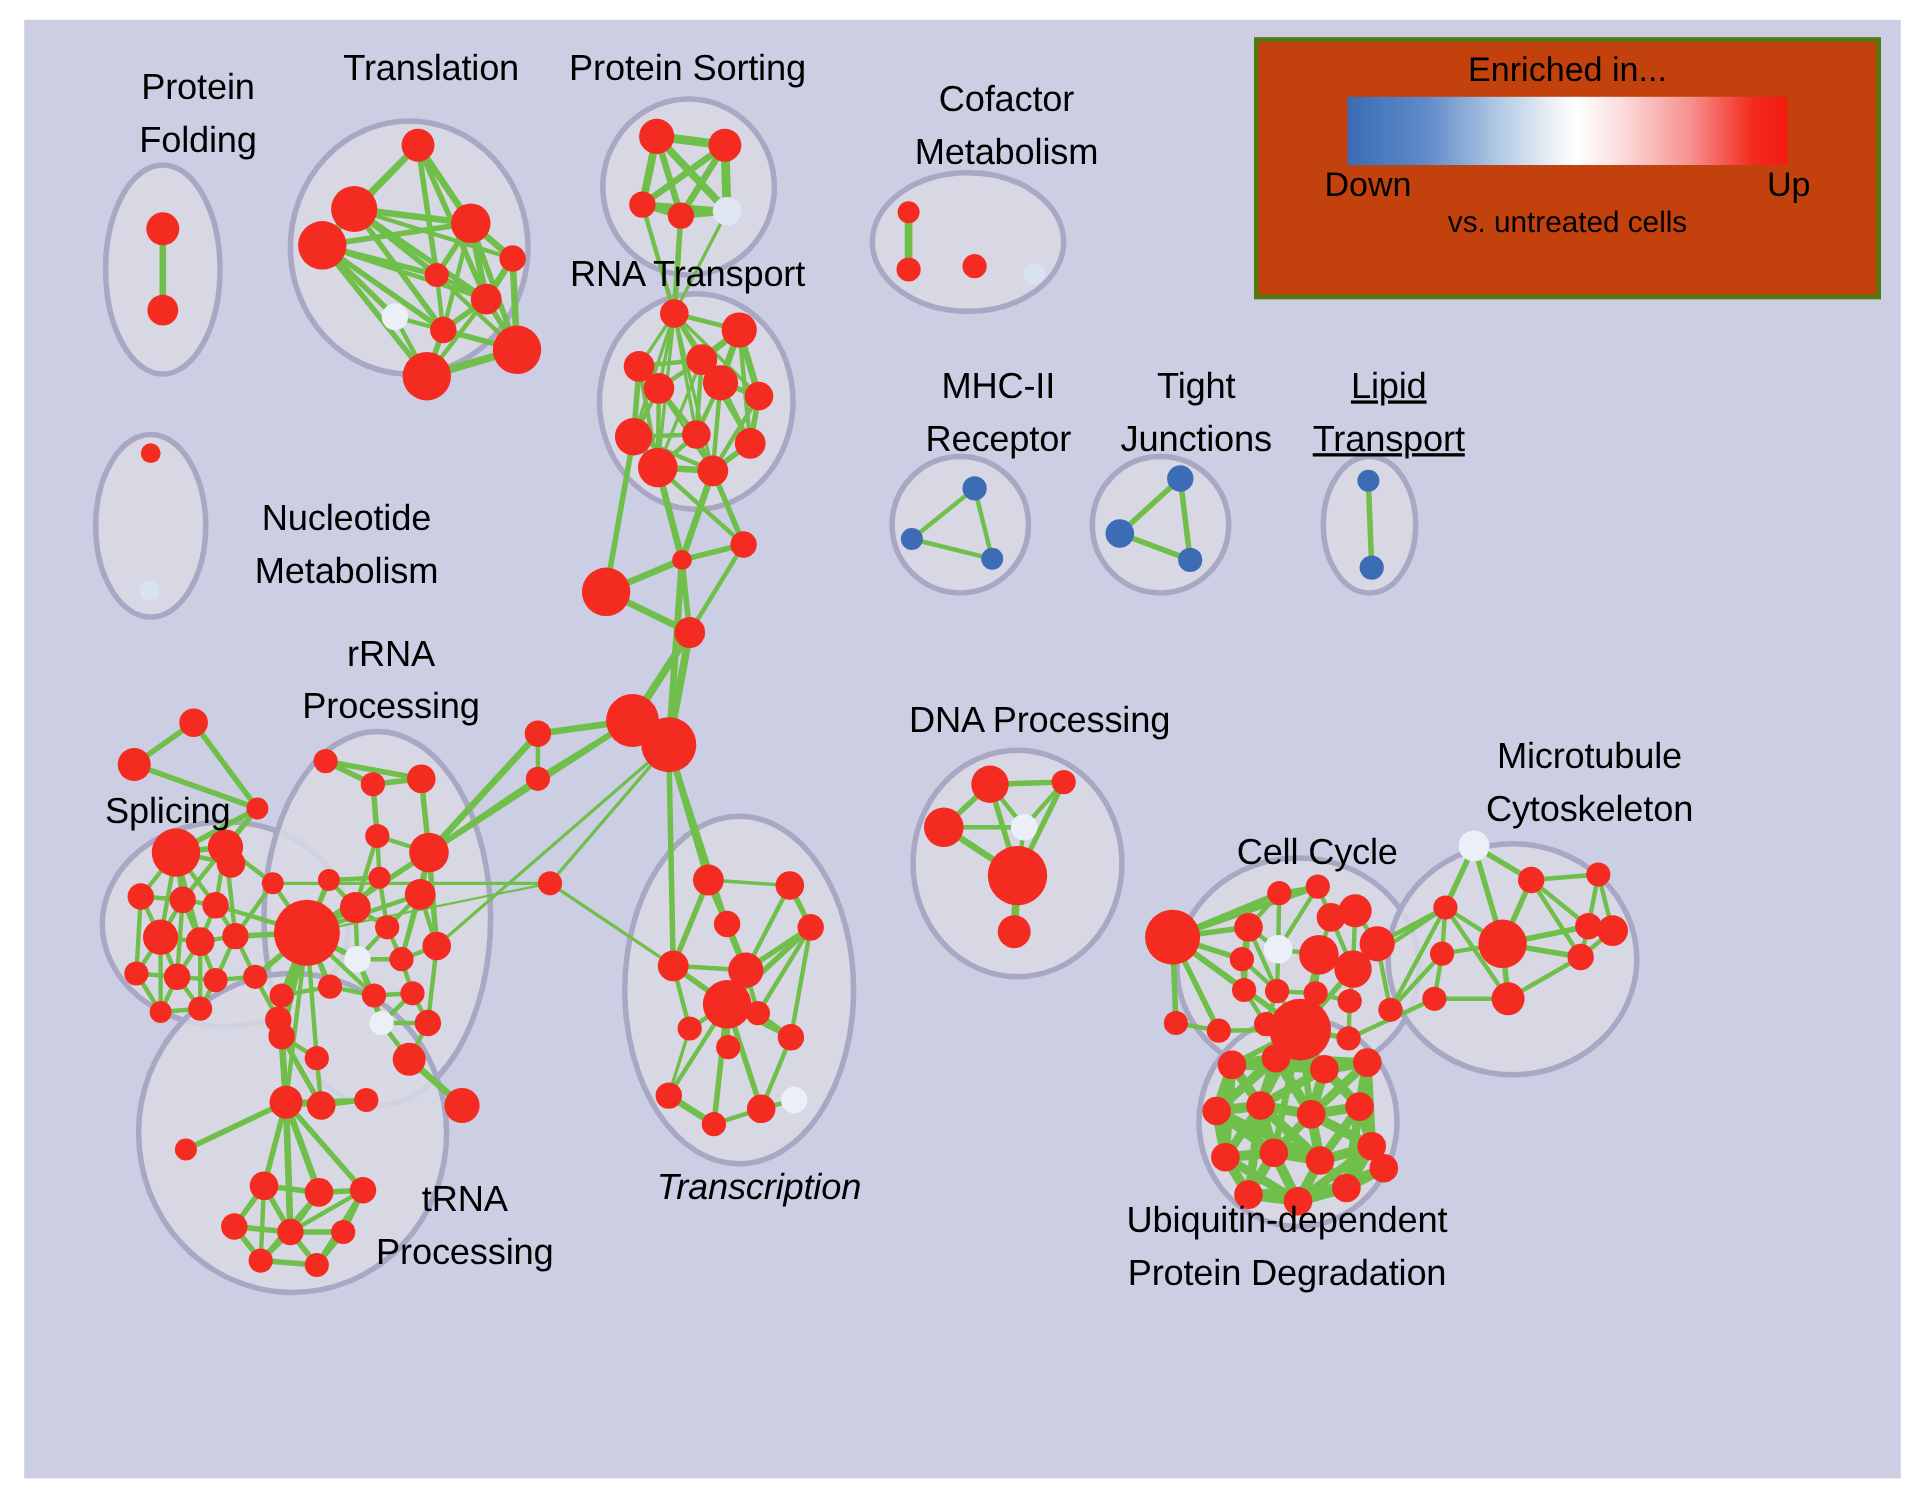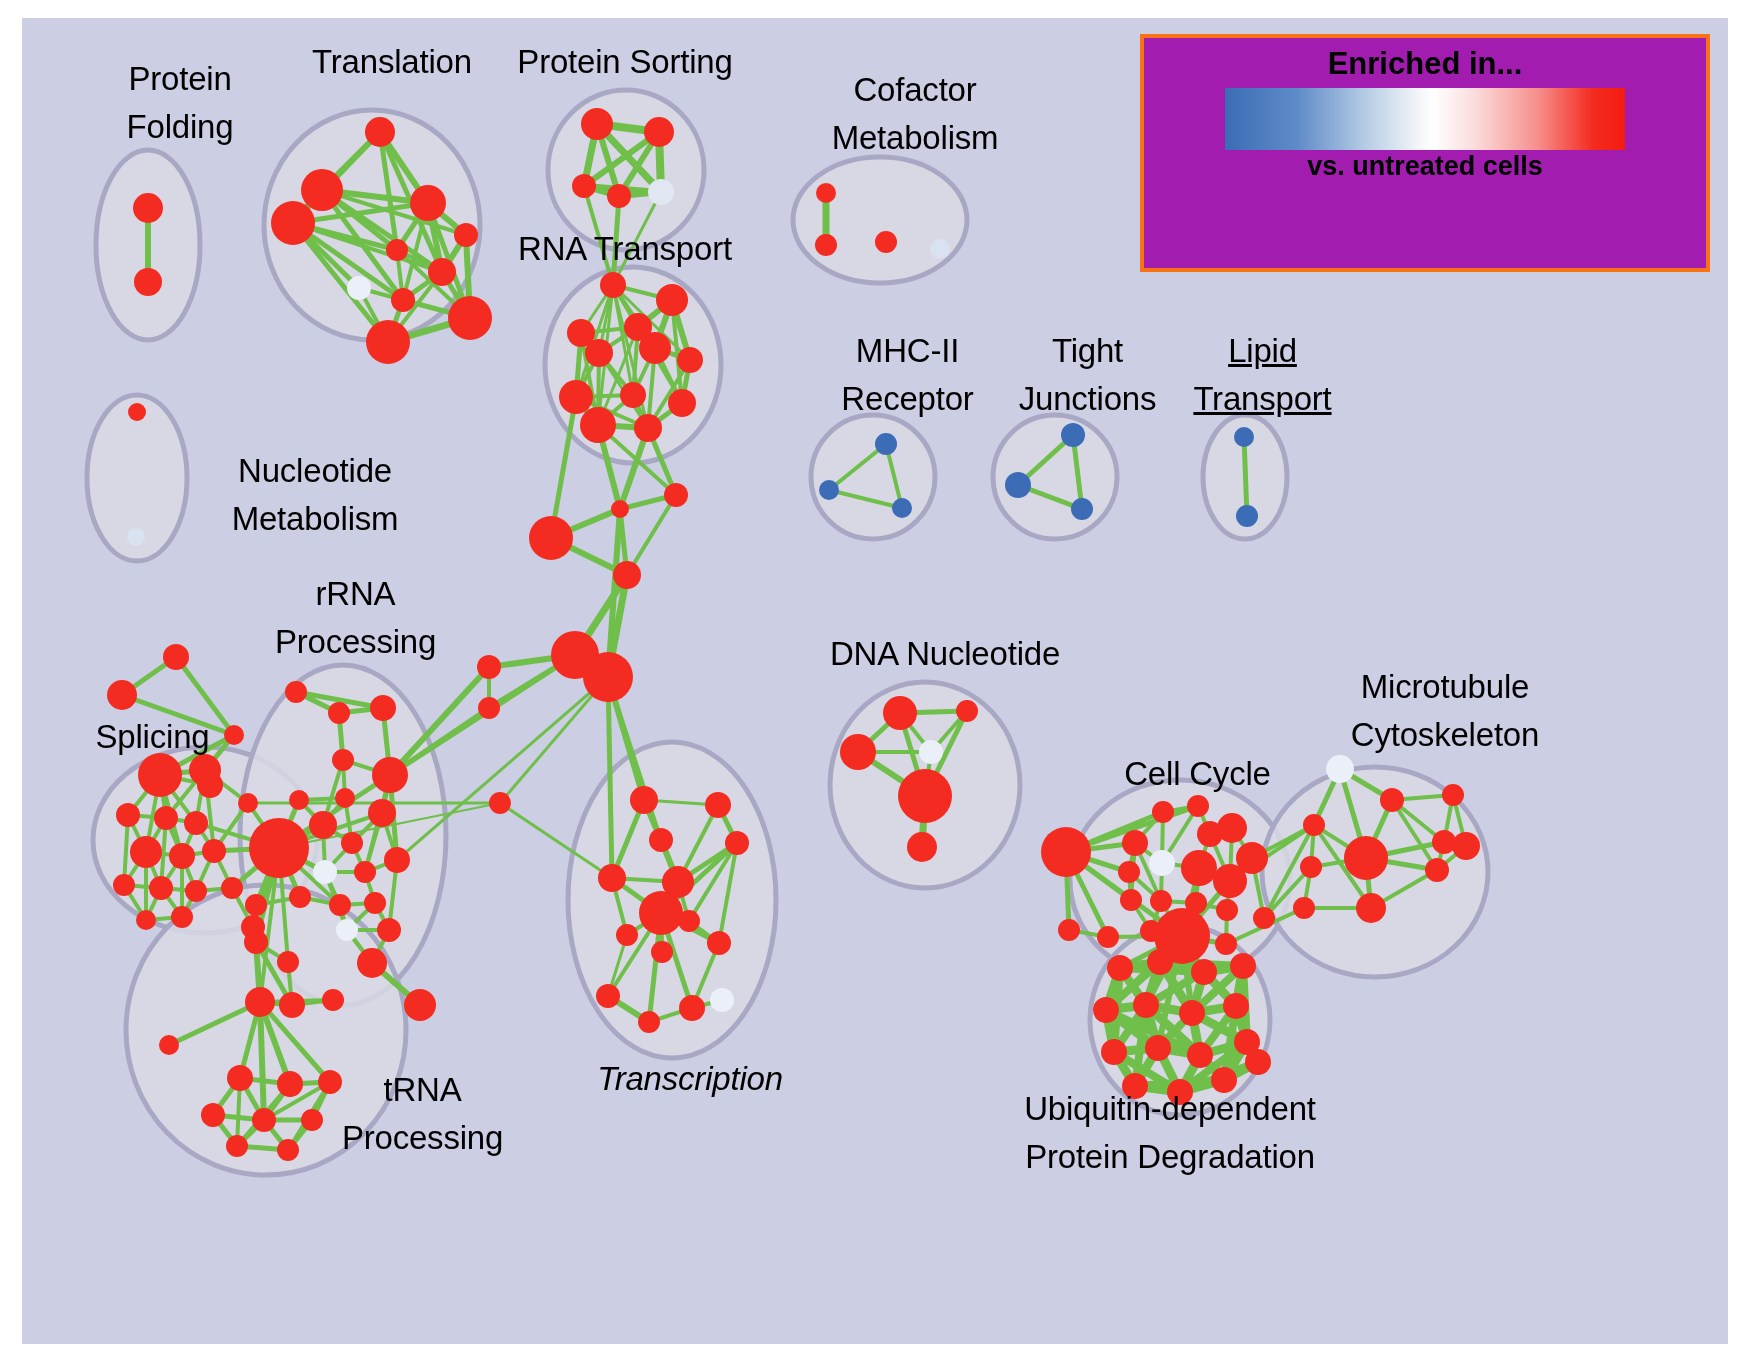--- a/index.html
+++ b/index.html
@@ -3,21 +3,21 @@
 <meta charset="utf-8">
 <style>
   html,body{margin:0;padding:0;background:#ffffff;}
   body{width:1750px;height:1360px;overflow:hidden;
        font-family:"Liberation Sans", sans-serif;}
   #canvas{position:relative;width:1750px;height:1360px;background:#ffffff;}
   #plot-bg{position:absolute;left:22px;top:18px;width:1706px;height:1326px;background:#ccceE3;}
   svg#net{position:absolute;left:0;top:0;width:1750px;height:1360px;}
   .cluster-label{position:absolute;color:#000;font-size:33px;line-height:48px;
       text-align:center;white-space:pre;letter-spacing:-0.2px;}
-  #legend{position:absolute;box-sizing:border-box;border:4px solid #f97316;background:#a21caf;font-weight:bold;}
+  #legend{position:absolute;box-sizing:border-box;border:4px solid #4d7c0f;background:#c2410c;}
   .lg-title{text-align:center;font-size:31px;color:#000;}
   .lg-bar{margin:6px auto 0 auto;height:62px;
      background:linear-gradient(to right,#3b6cb5 0%,#5f8bc8 18%,#b9cfe6 36%,#f2f4f8 48%,
         #ffffff 52%,#fbdede 62%,#f6908d 78%,#f42b20 92%,#f51b10 100%);}
   .lg-row{display:flex;justify-content:space-between;font-size:31px;color:#000;}
   .lg-sub{text-align:center;font-size:27px;color:#000;line-height:33px;}
 </style>
 </head>
 <body>
 
@@ -666,29 +666,33 @@
 Metabolism</div>
       <div class="cluster-label" style="left: 800px; top: 327px; width: 215px;">MHC-II
 Receptor</div>
       <div class="cluster-label" style="left: 980px; top: 327px; width: 215px;">Tight
 Junctions</div>
       <div class="cluster-label" style="left: 1155px; top: 327px; width: 215px; text-decoration: underline;">Lipid
 Transport</div>
       <div class="cluster-label" style="left: 238px; top: 570px; width: 235px;">rRNA
 Processing</div>
       <div class="cluster-label" style="left: 55px; top: 713px; width: 195px;">Splicing</div>
-      <div class="cluster-label" style="left: 800px; top: 630px; width: 290px;">DNA Nucleotide</div>
+      <div class="cluster-label" style="left: 800px; top: 630px; width: 290px;">DNA Processing</div>
       <div class="cluster-label" style="left: 1300px; top: 663px; width: 290px;">Microtubule
 Cytoskeleton</div>
       <div class="cluster-label" style="left: 1090px; top: 750px; width: 215px;">Cell Cycle</div>
       <div class="cluster-label" style="left: 565px; top: 1055px; width: 250px; font-style: italic;">Transcription</div>
       <div class="cluster-label" style="left: 300px; top: 1066px; width: 245px;">tRNA
 Processing</div>
       <div class="cluster-label" style="left: 990px; top: 1085px; width: 360px;">Ubiquitin-dependent
 Protein Degradation</div>
     </div>
 
   <div id="legend" style="left: 1140px; top: 34px; width: 570px; height: 238px; padding: 8px 60px 0px;">
     <div class="lg-title">Enriched in...</div>
     <div class="lg-bar" style="width: 400px; height: 62px;"></div>
+    <div class="lg-row">
+      <span>Down</span>
+      <span>Up</span>
+    </div>
     <div class="lg-sub">vs. untreated cells</div>
   </div>
 </div>
 
 </body></html>

